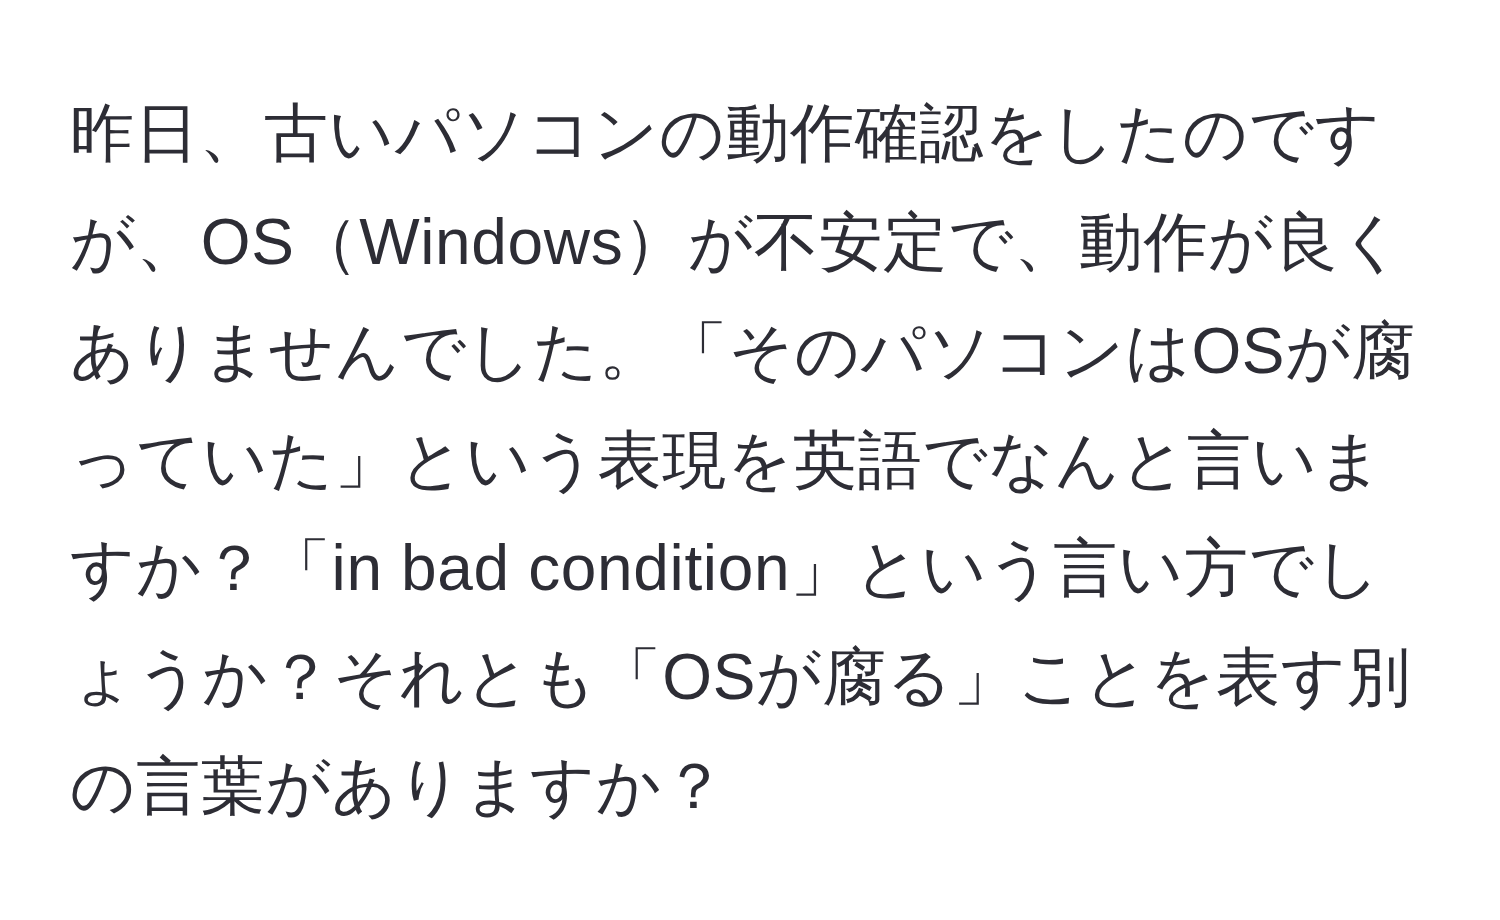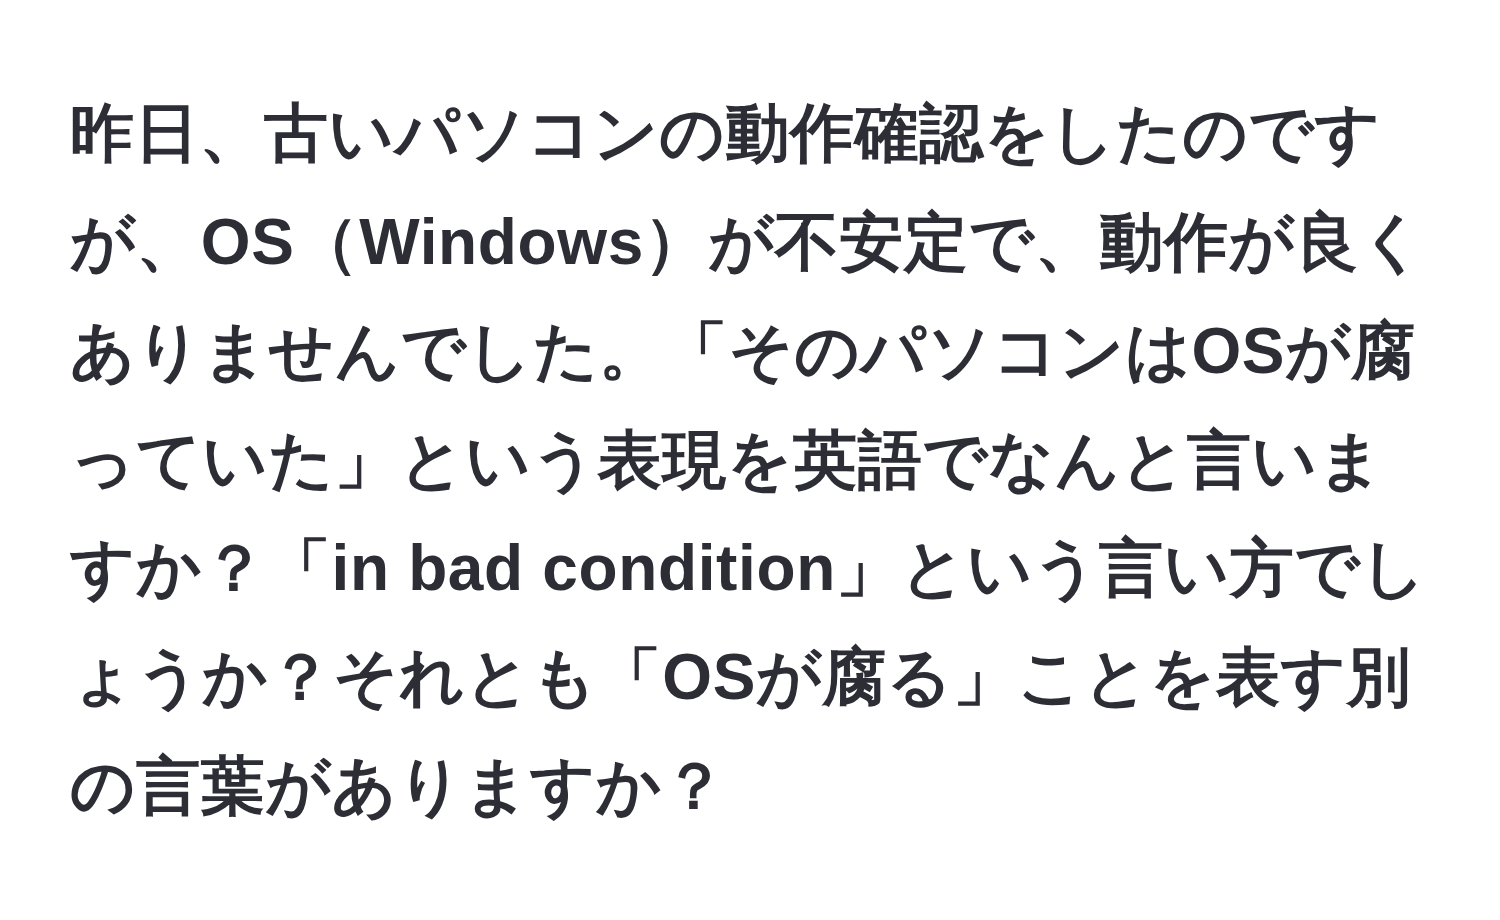--- a/index.html
+++ b/index.html
@@ -14,21 +14,21 @@
       font-family: -apple-system, BlinkMacSystemFont, "Hiragino Sans", "Hiragino Kaku Gothic ProN", "Yu Gothic", Meiryo, sans-serif;
       display: flex;
       align-items: center;
       justify-content: flex-start;
       padding: 60px 70px;
     }
     .paragraph {
       font-size: 64px;
       line-height: 1.7;
       color: #2d2d35;
-      font-weight: 700;
+      font-weight: 400;
       letter-spacing: 0.01em;
       text-align: left;
     }
   </style>
 </head>
 <body>
 
 <p class="paragraph">昨日、古いパソコンの動作確認をしたのですが、OS（Windows）が不安定で、動作が良くありませんでした。「そのパソコンはOSが腐っていた」という表現を英語でなんと言いますか？「in bad condition」という言い方でしょうか？それとも「OSが腐る」ことを表す別の言葉がありますか？</p>
 
 </body></html>

